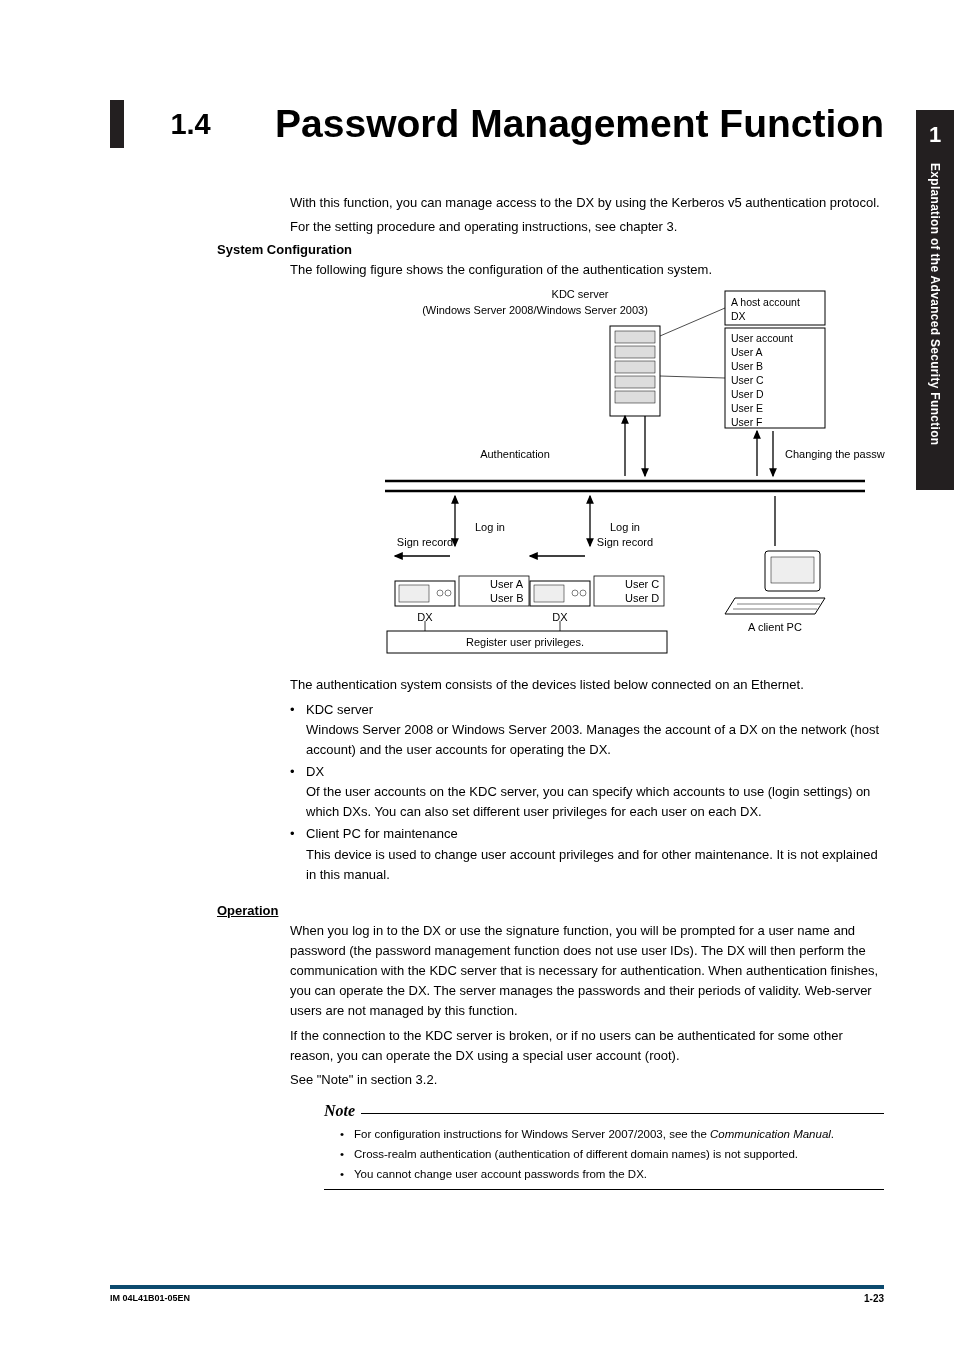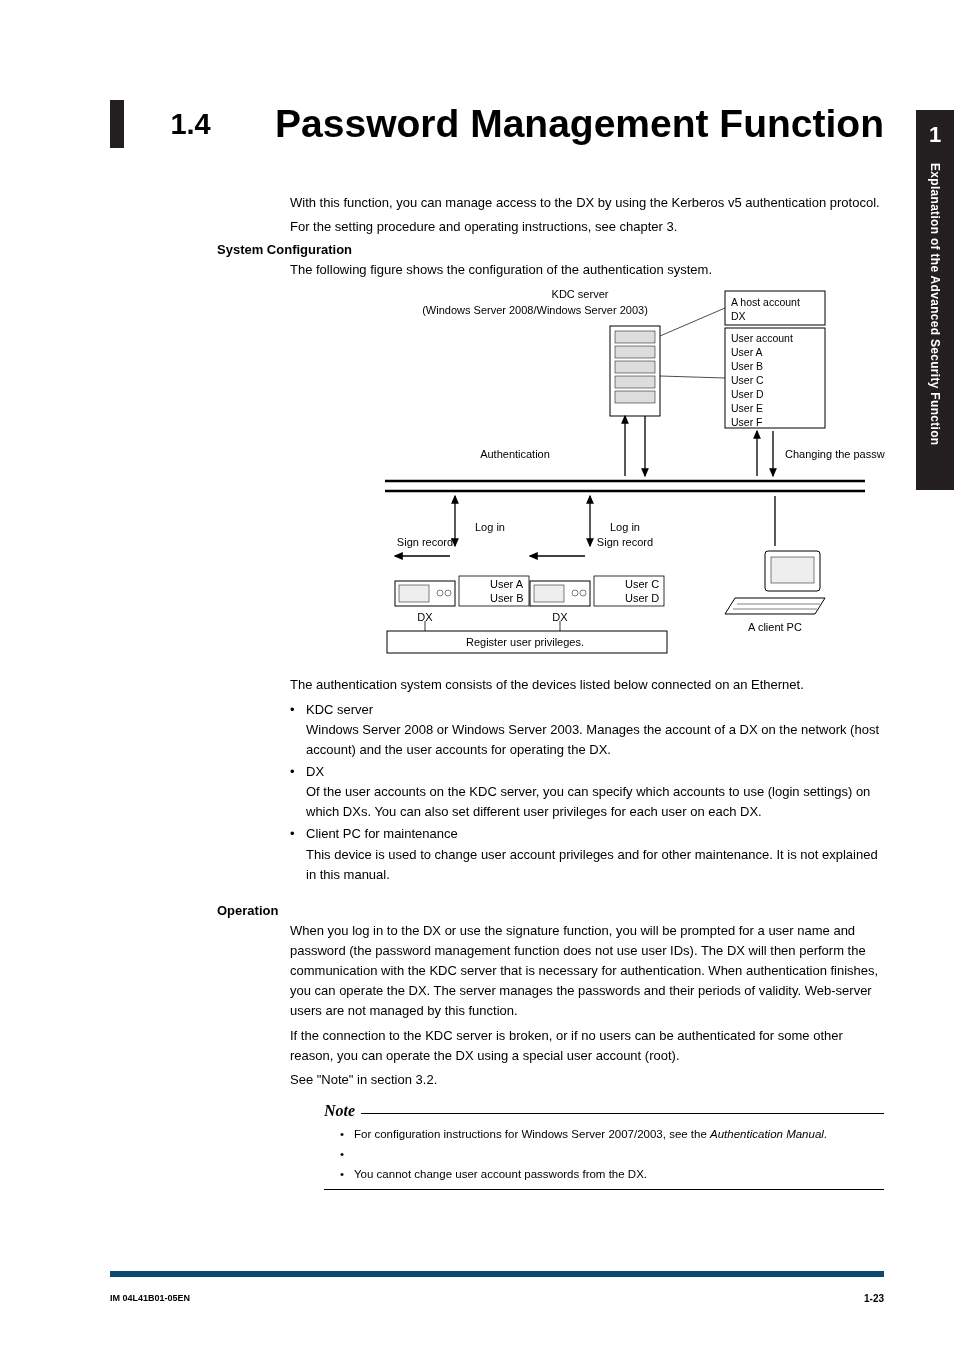--- a/index.html
+++ b/index.html
@@ -140,22 +140,22 @@
       margin-top: 6px;
     }
     .footer {
       position: absolute;
       bottom: 46px;
       left: 110px;
       right: 70px;
       display: flex;
       justify-content: space-between;
       font-size: 10px;
-      border-top: 6px solid #0c4a6e;
-      padding-top: 16px;
+      border-top: 4px solid #0c4a6e;
+      padding-top: 4px;
     }
     .footer-left {
       font-weight: bold;
       font-size: 9px;
     }
     .footer-right {
       font-weight: bold;
     }
     
     .svg-text { font-family: Arial, sans-serif; font-size: 11px; fill: #000; }
@@ -304,39 +304,40 @@
     </div>
     <div class="bullet-row">
       <div class="bullet-dot">•</div>
       <div class="bullet-content">
         <div>Client PC for maintenance</div>
         <div>This device is used to change user account privileges and for other maintenance. It is not explained in this manual.</div>
       </div>
     </div>
   </div>
 
-  <div class="subhead" style="margin-top:18px;">Operation</div>
+  <div class="subhead" style="margin-top:18px;text-decoration:underline;">Operation</div>
   <div class="body-text">When you log in to the DX or use the signature function, you will be prompted for a user name and password (the password management function does not use user IDs). The DX will then perform the communication with the KDC server that is necessary for authentication. When authentication finishes, you can operate the DX. The server manages the passwords and their periods of validity. Web-server users are not managed by this function.</div>
   <div class="body-text">If the connection to the KDC server is broken, or if no users can be authenticated for some other reason, you can operate the DX using a special user account (root).</div>
   <div class="body-text">See "Note" in section 3.2.</div>
 
   <div class="note-section">
     <div class="note-header">
       <span class="note-label">Note</span>
       <div class="note-line"></div>
     </div>
     <div class="note-bullets">
       <div class="note-bullet-row">
         <div class="note-bullet-dot">•</div>
         <div>
-          <span>For configuration instructions for Windows Server 2007/2003, see the </span><span class="italic">Authentication Manual</span><span>.</span>
+          <span>For configuration instructions for Windows Server 2007/2003, see the </span><span class="italic">Communication Manual</span><span>.</span>
         </div>
       </div>
       <div class="note-bullet-row">
         <div class="note-bullet-dot">•</div>
+        <div>Cross-realm authentication (authentication of different domain names) is not supported.</div>
       </div>
       <div class="note-bullet-row">
         <div class="note-bullet-dot">•</div>
         <div>You cannot change user account passwords from the DX.</div>
       </div>
     </div>
     <div class="note-bottom-line"></div>
   </div>
 
   <div class="footer">

